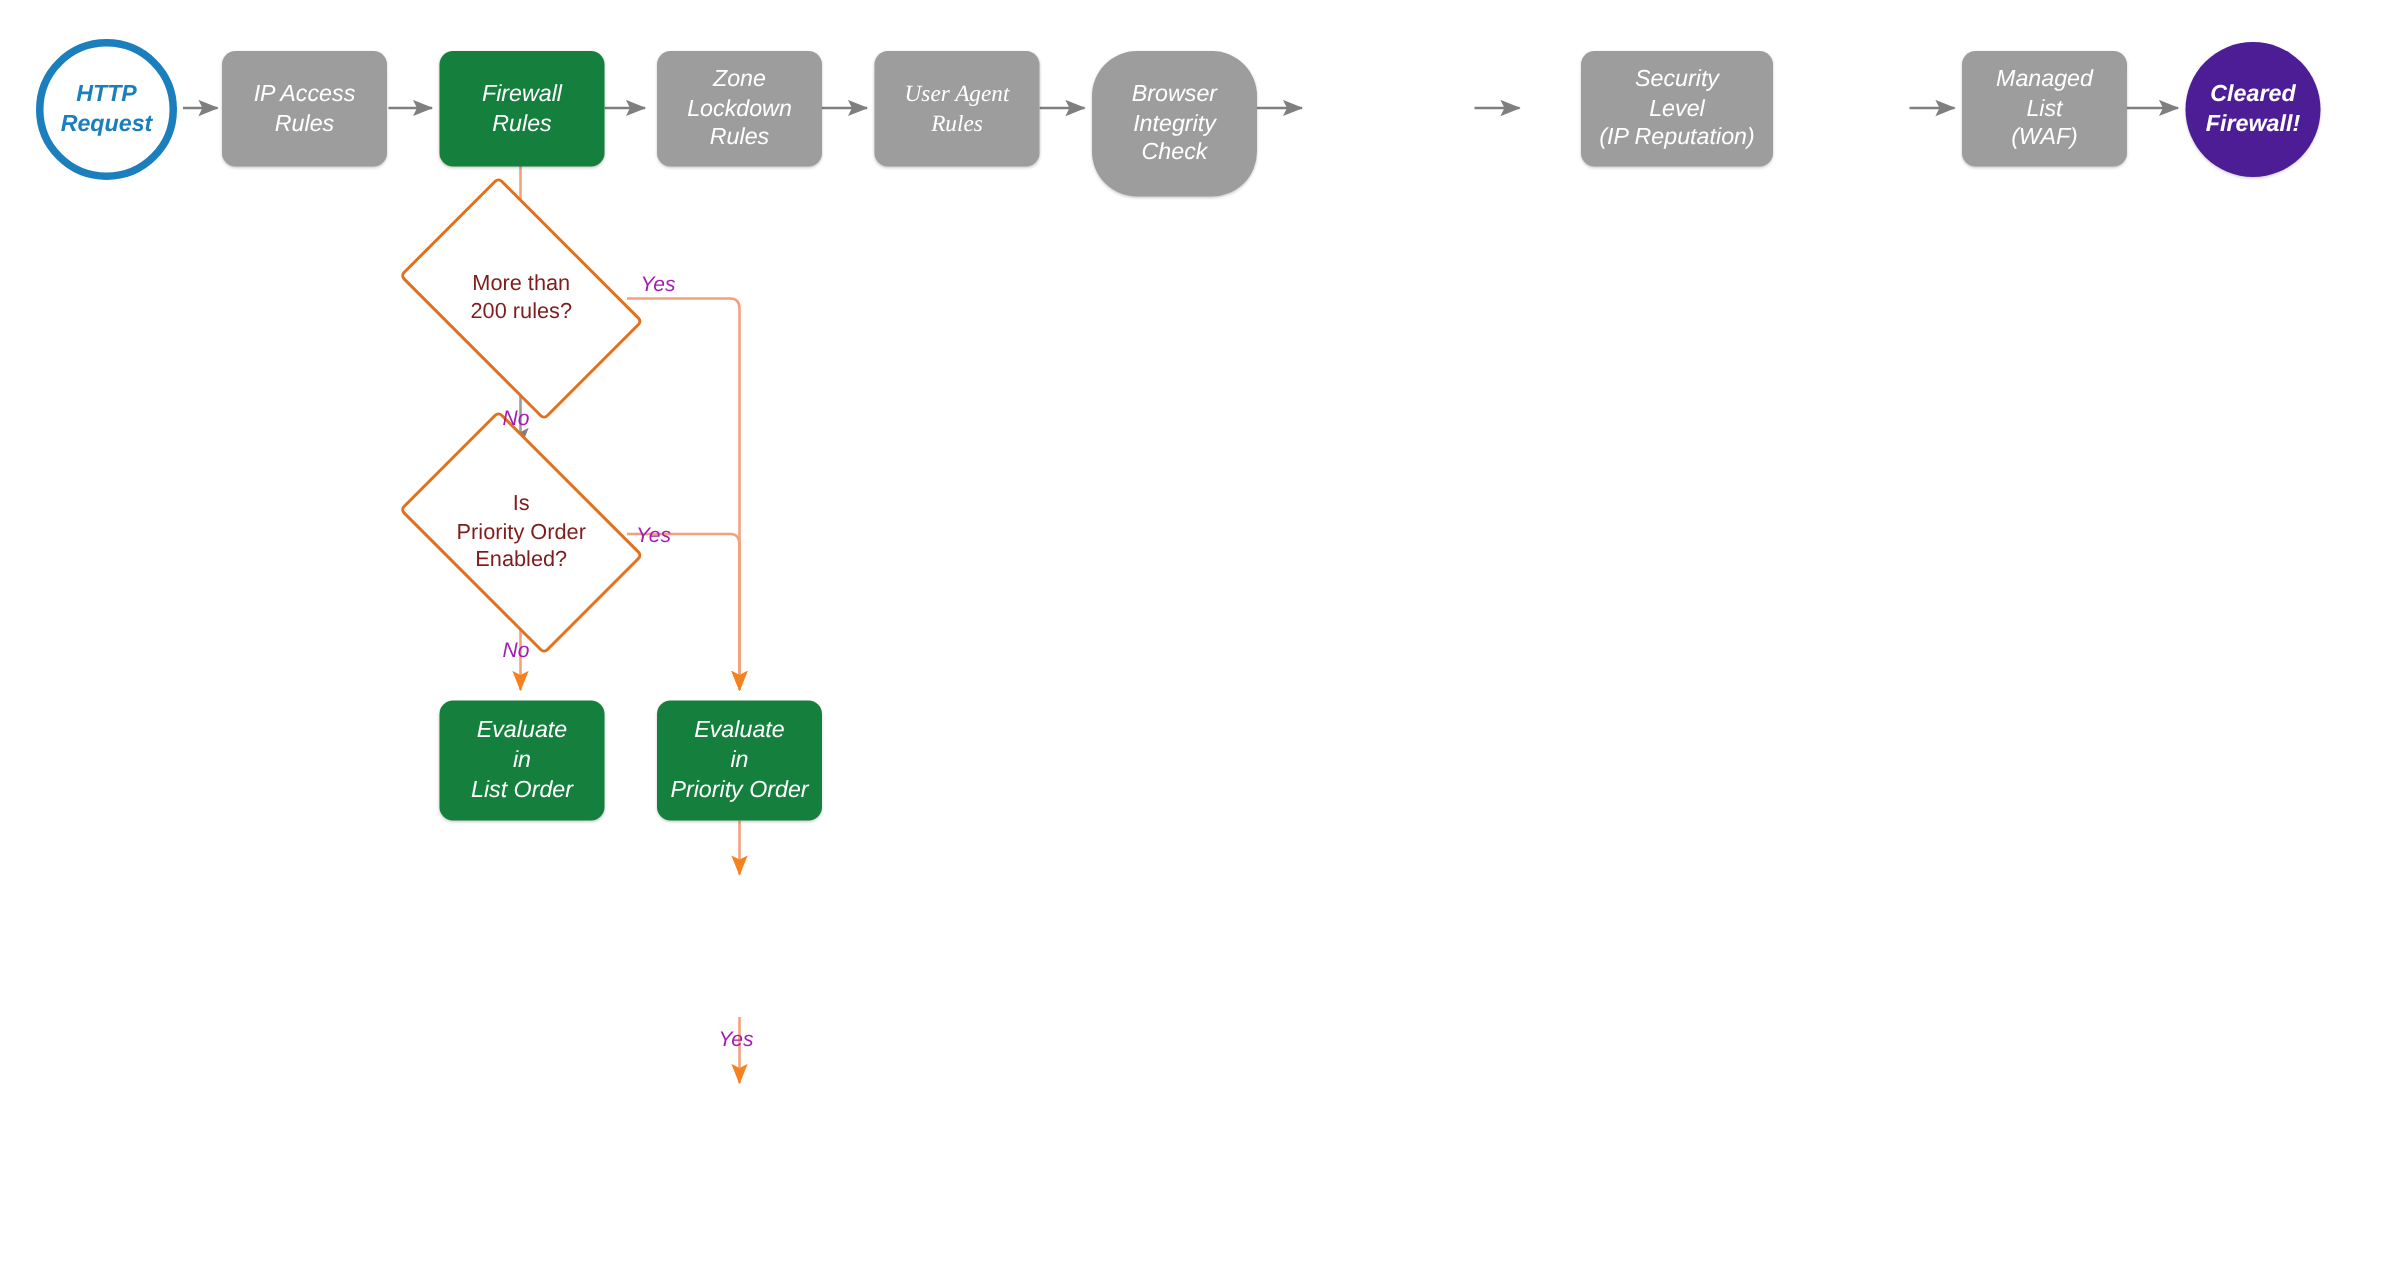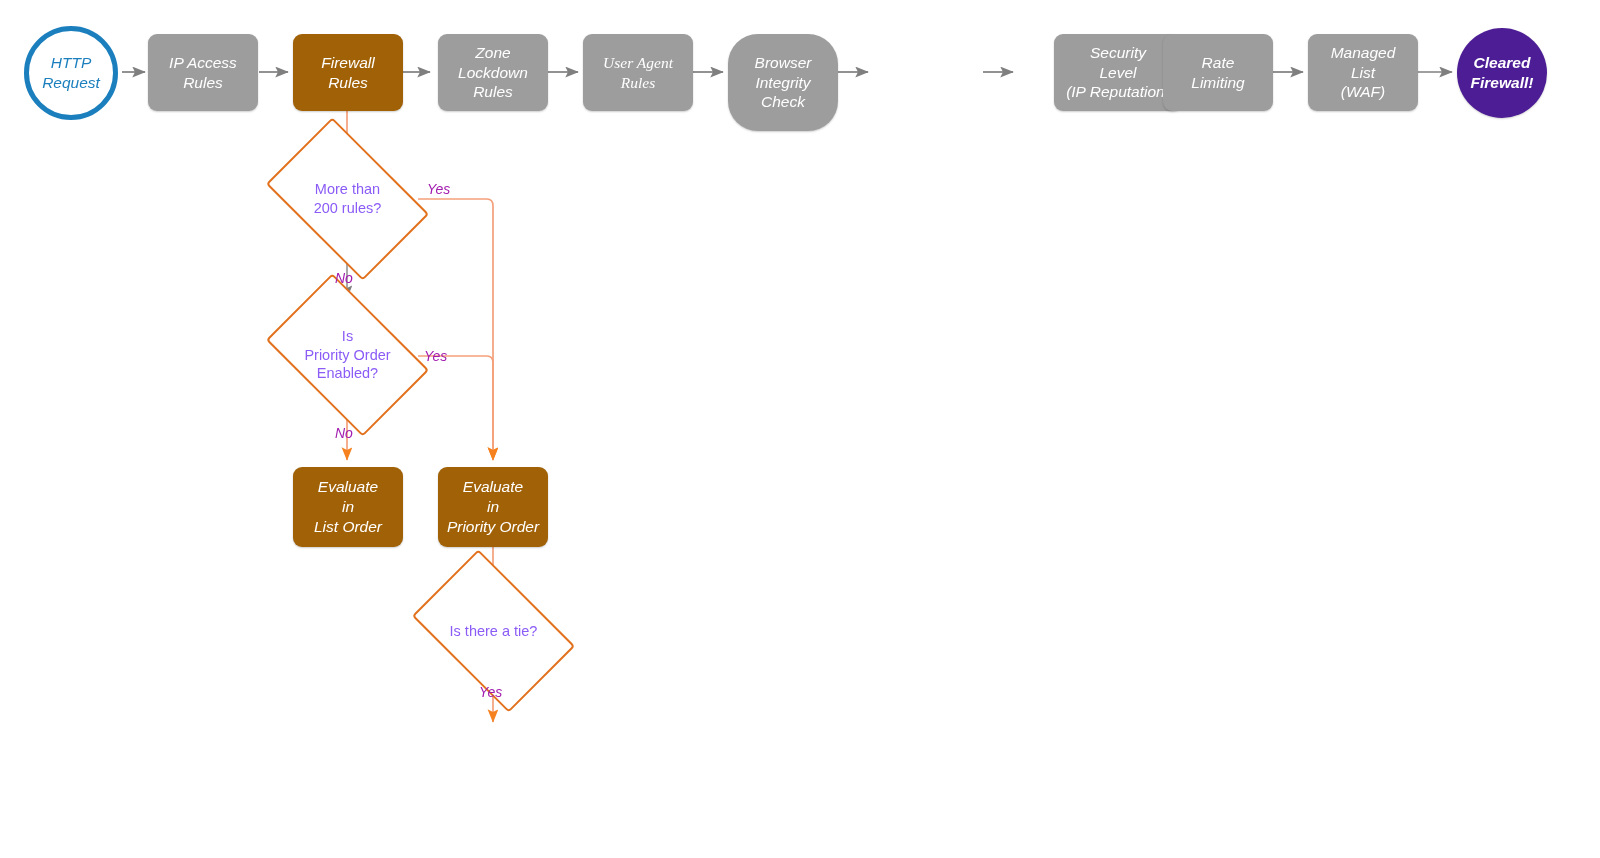--- a/index.html
+++ b/index.html
@@ -41,29 +41,29 @@
 
   .proc {
     border-radius: 9px;
     font-style: italic;
     font-size: 15.5px;
     color: #ffffff;
     box-shadow: 0 1px 2px rgba(0,0,0,0.20);
     white-space: pre-line;
   }
   .proc.gray  { background: #9d9d9d; }
-  .proc.orange{ background: #a16207; text-align: center; }
+  .proc.orange{ background: #15803d; text-align: center; }
 
   .terminator-open {
     border-radius: 50%;
     background: #ffffff;
     border: 5px solid #1b7fbe;
     color: #1b7fbe;
     font-style: italic;
-    font-weight: normal;
+    font-weight: bold;
     font-size: 15.5px;
     white-space: pre-line;
   }
   .terminator-filled {
     border-radius: 50%;
     background: #4c1d95;
     color: #ffffff;
     font-style: italic;
     font-weight: bold;
     font-size: 15.5px;
@@ -87,21 +87,21 @@
   .decision .dia-label {
     position: absolute;
     left: 0; top: 0;
     width: 100%;
     height: 100%;
     display: flex;
     align-items: center;
     justify-content: center;
     text-align: center;
     font-size: 14.5px;
-    color: #8b5cf6;
+    color: #7f1d1d;
     line-height: 1.28;
     white-space: pre-line;
   }
 
   
   .edge-label {
     position: absolute;
     font-style: italic;
     font-size: 14px;
     color: #a21caf;
@@ -169,22 +169,20 @@
 
   <div class="node proc gray" style="left:728px; top:34px; width:110px; height:97px;border-radius:30px;">Browser
 Integrity
 Check</div>
 
 
   <div class="node proc gray" style="left:1018px; top:34px; width:128px; height:77px;margin-left:36px;">Security
 Level
 (IP Reputation)</div>
 
-  <div class="node proc gray" style="left:1163px; top:34px; width:110px; height:77px;">Rate
-Limiting</div>
 
   <div class="node proc gray" style="left:1308px; top:34px; width:110px; height:77px;">Managed
 List
 (WAF)</div>
 
   <div class="node terminator-filled" style="left:1457px; top:28px; width:90px; height:90px;">Cleared
 Firewall!</div>
 
   <div class="decision" style="left:279px; top:152px; width:137px; height:94px;">
     <div class="dia-shape"></div>
@@ -192,24 +190,20 @@
 200 rules?</div>
   </div>
 
   <div class="decision" style="left:279px; top:308px; width:137px; height:94px;">
     <div class="dia-shape"></div>
     <div class="dia-label">Is
 Priority Order
 Enabled?</div>
   </div>
 
-  <div class="decision" style="left:425px; top:584px; width:137px; height:94px;">
-    <div class="dia-shape"></div>
-    <div class="dia-label">Is there a tie?</div>
-  </div>
 
   <div class="node proc orange" style="left:293px; top:467px; width:110px; height:80px;">Evaluate
 in
 List Order</div>
 
   <div class="node proc orange" style="left:438px; top:467px; width:110px; height:80px;">Evaluate
 in
 Priority Order</div>
 
 

